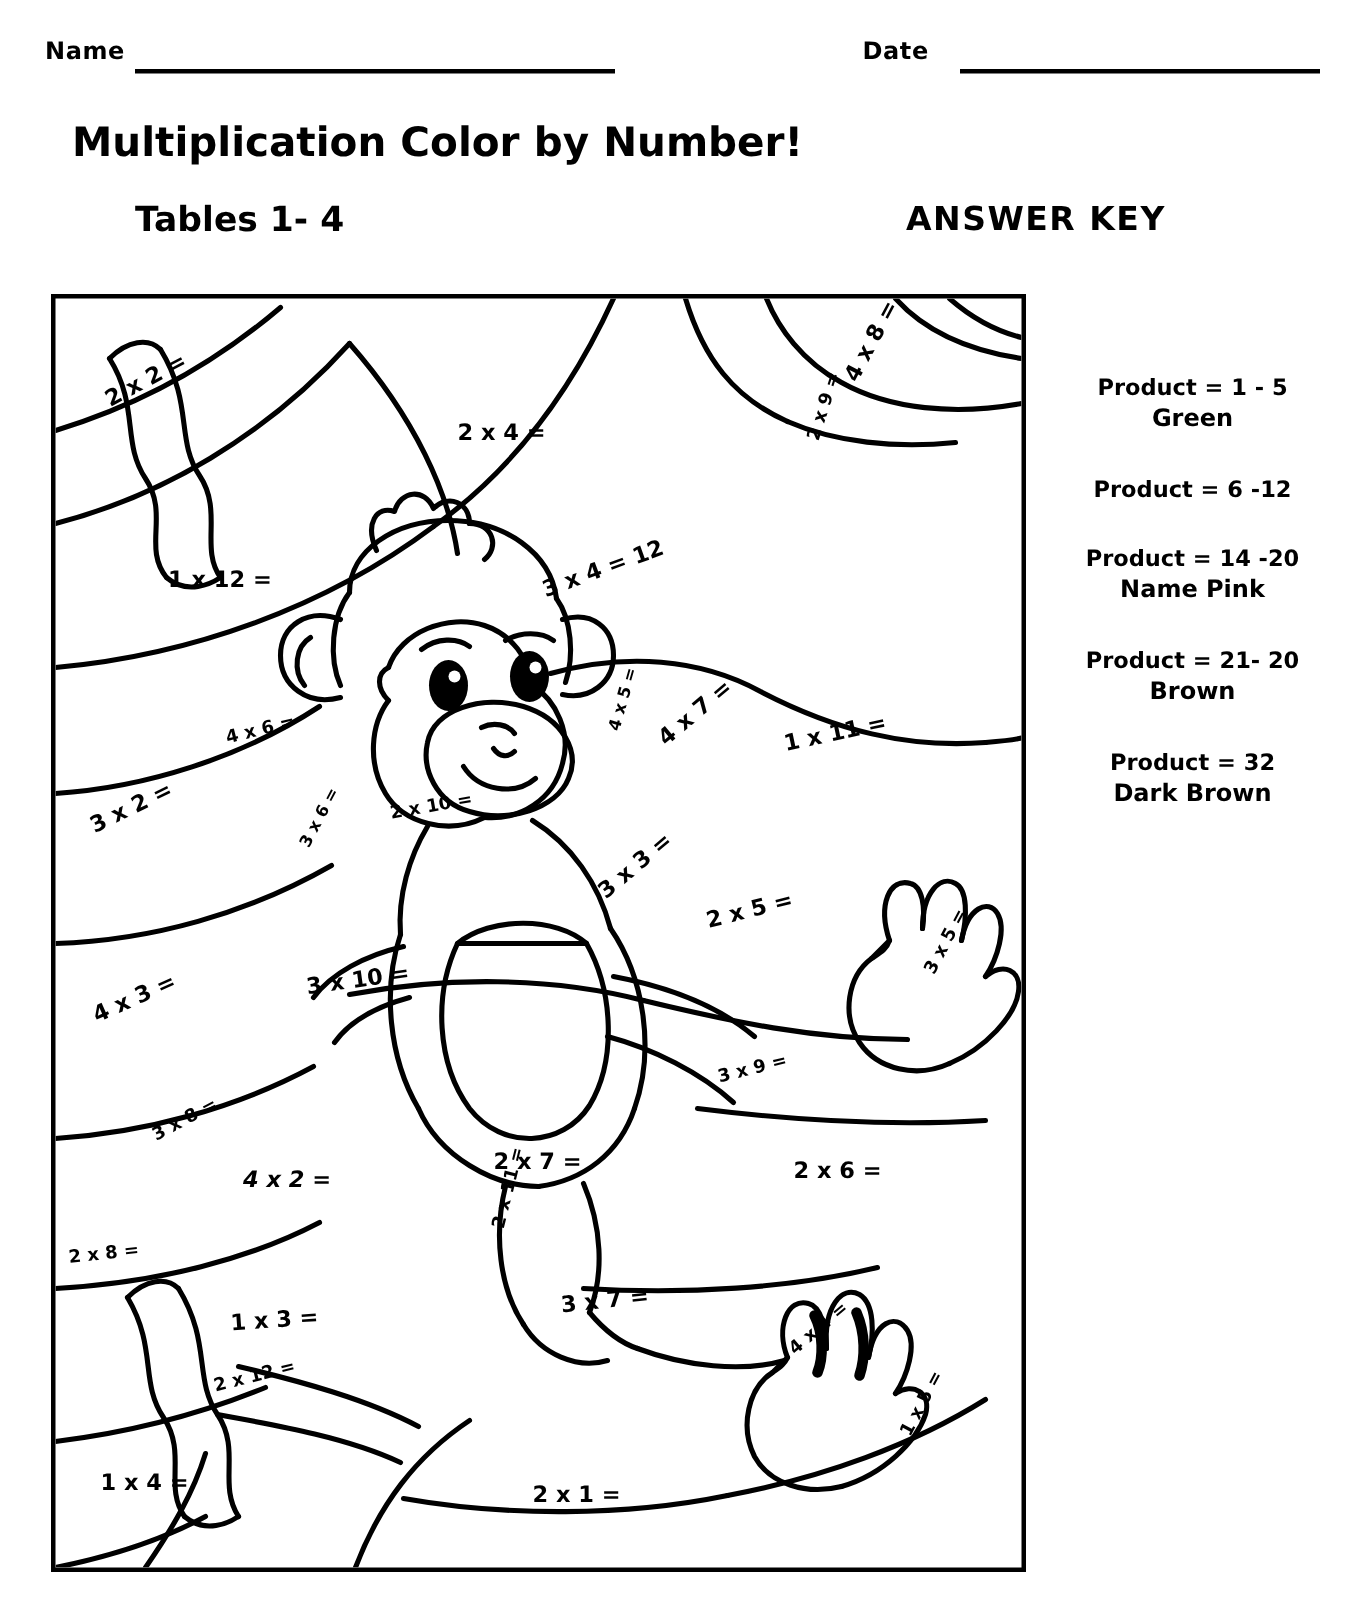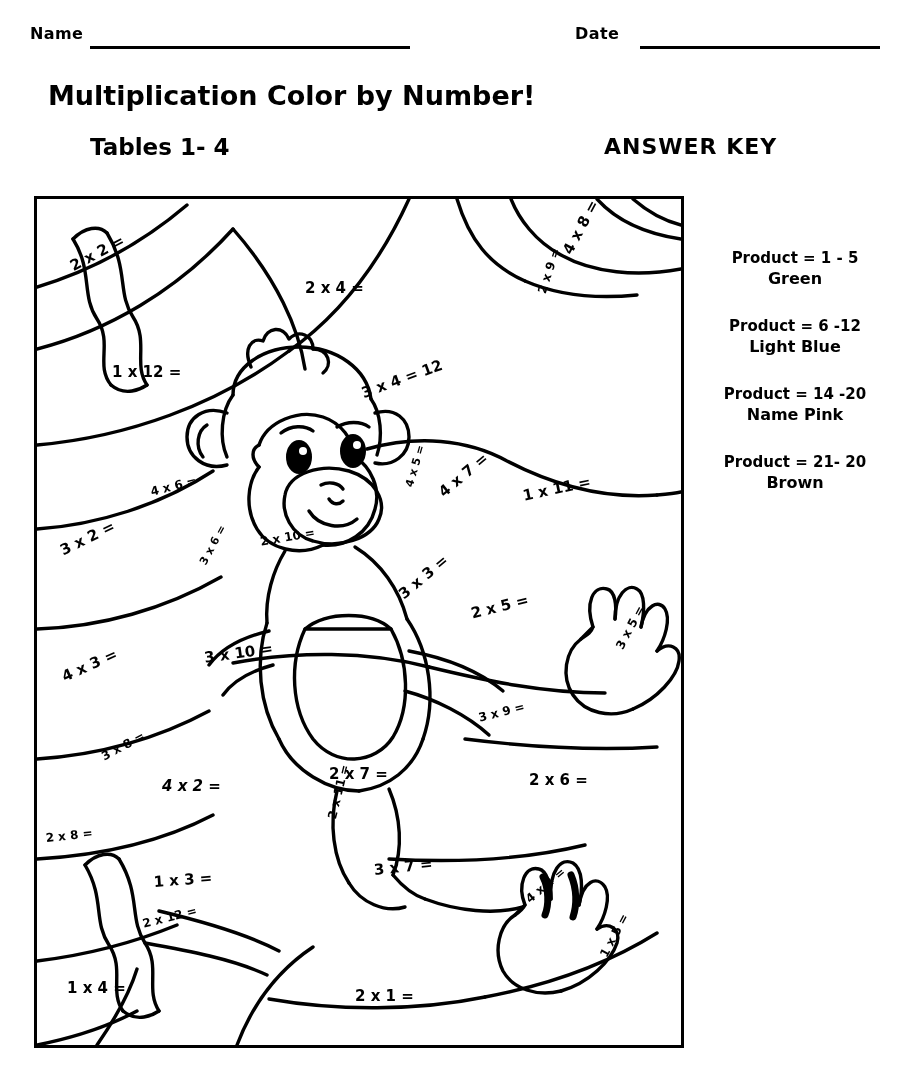--- a/index.html
+++ b/index.html
@@ -244,21 +244,21 @@
         <path d="M108 744 C 152 752 196 760 230 776"></path>
         <path d="M122 712 C 164 722 208 734 242 752"></path>
         <path d="M0 846 C 40 838 74 826 100 812"></path>
       </g>
     </svg>
 
     <div class="prob" style="left:30px;top:60px;transform:rotate(-28deg);">2 x 2 =</div>
     <div class="prob" style="left:268px;top:36px;margin-top:44px;">2 x 4 =</div>
     <div class="prob" style="left:522px;top:50px;transform:rotate(-62deg);">4 x 8 =</div>
     <div class="prob sm" style="left:498px;top:92px;transform:rotate(-72deg);">2 x 9 =</div>
-    <div class="prob" style="left:75px;top:164px;">1 x 12 =</div>
+    <div class="prob" style="left:75px;top:178px;">1 x 12 =</div>
     <div class="prob" style="left:322px;top:186px;transform:rotate(-20deg);">3 x 4 = 12</div>
     <div class="prob sm" style="left:112px;top:286px;transform:rotate(-14deg);">4 x 6 =</div>
     <div class="prob xs" style="left:366px;top:286px;transform:rotate(-74deg);">4 x 5 =</div>
     <div class="prob" style="left:398px;top:288px;transform:rotate(-40deg);">4 x 7 =</div>
     <div class="prob" style="left:484px;top:288px;transform:rotate(-12deg);">1 x 11 =</div>
     <div class="prob sm" style="left:222px;top:336px;transform:rotate(-10deg);">2 x 10 =</div>
     <div class="prob" style="left:20px;top:344px;transform:rotate(-26deg);">3 x 2 =</div>
     <div class="prob xs" style="left:160px;top:362px;transform:rotate(-62deg);">3 x 6 =</div>
     <div class="prob" style="left:358px;top:390px;transform:rotate(-40deg);">3 x 3 =</div>
     <div class="prob" style="left:432px;top:406px;transform:rotate(-14deg);">2 x 5 =</div>
@@ -281,25 +281,28 @@
     <div class="prob" style="left:318px;top:788px;">2 x 1 =</div>
   </div>
 
   <div class="legend">
     <div class="legend-entry">
       <div class="legend-product">Product = 1 - 5</div>
       <div class="legend-color">Green</div>
     </div>
     <div class="legend-entry">
       <div class="legend-product">Product = 6 -12</div>
-      <div class="legend-color">Light Blue</div>
     </div>
     <div class="legend-entry">
       <div class="legend-product">Product = 14 -20</div>
       <div class="legend-color">Name Pink</div>
     </div>
     <div class="legend-entry">
       <div class="legend-product">Product = 21- 20</div>
       <div class="legend-color">Brown</div>
     </div>
+    <div class="legend-entry">
+      <div class="legend-product">Product = 32</div>
+      <div class="legend-color">Dark Brown</div>
+    </div>
   </div>
 
 </div>
 
 </body></html>

